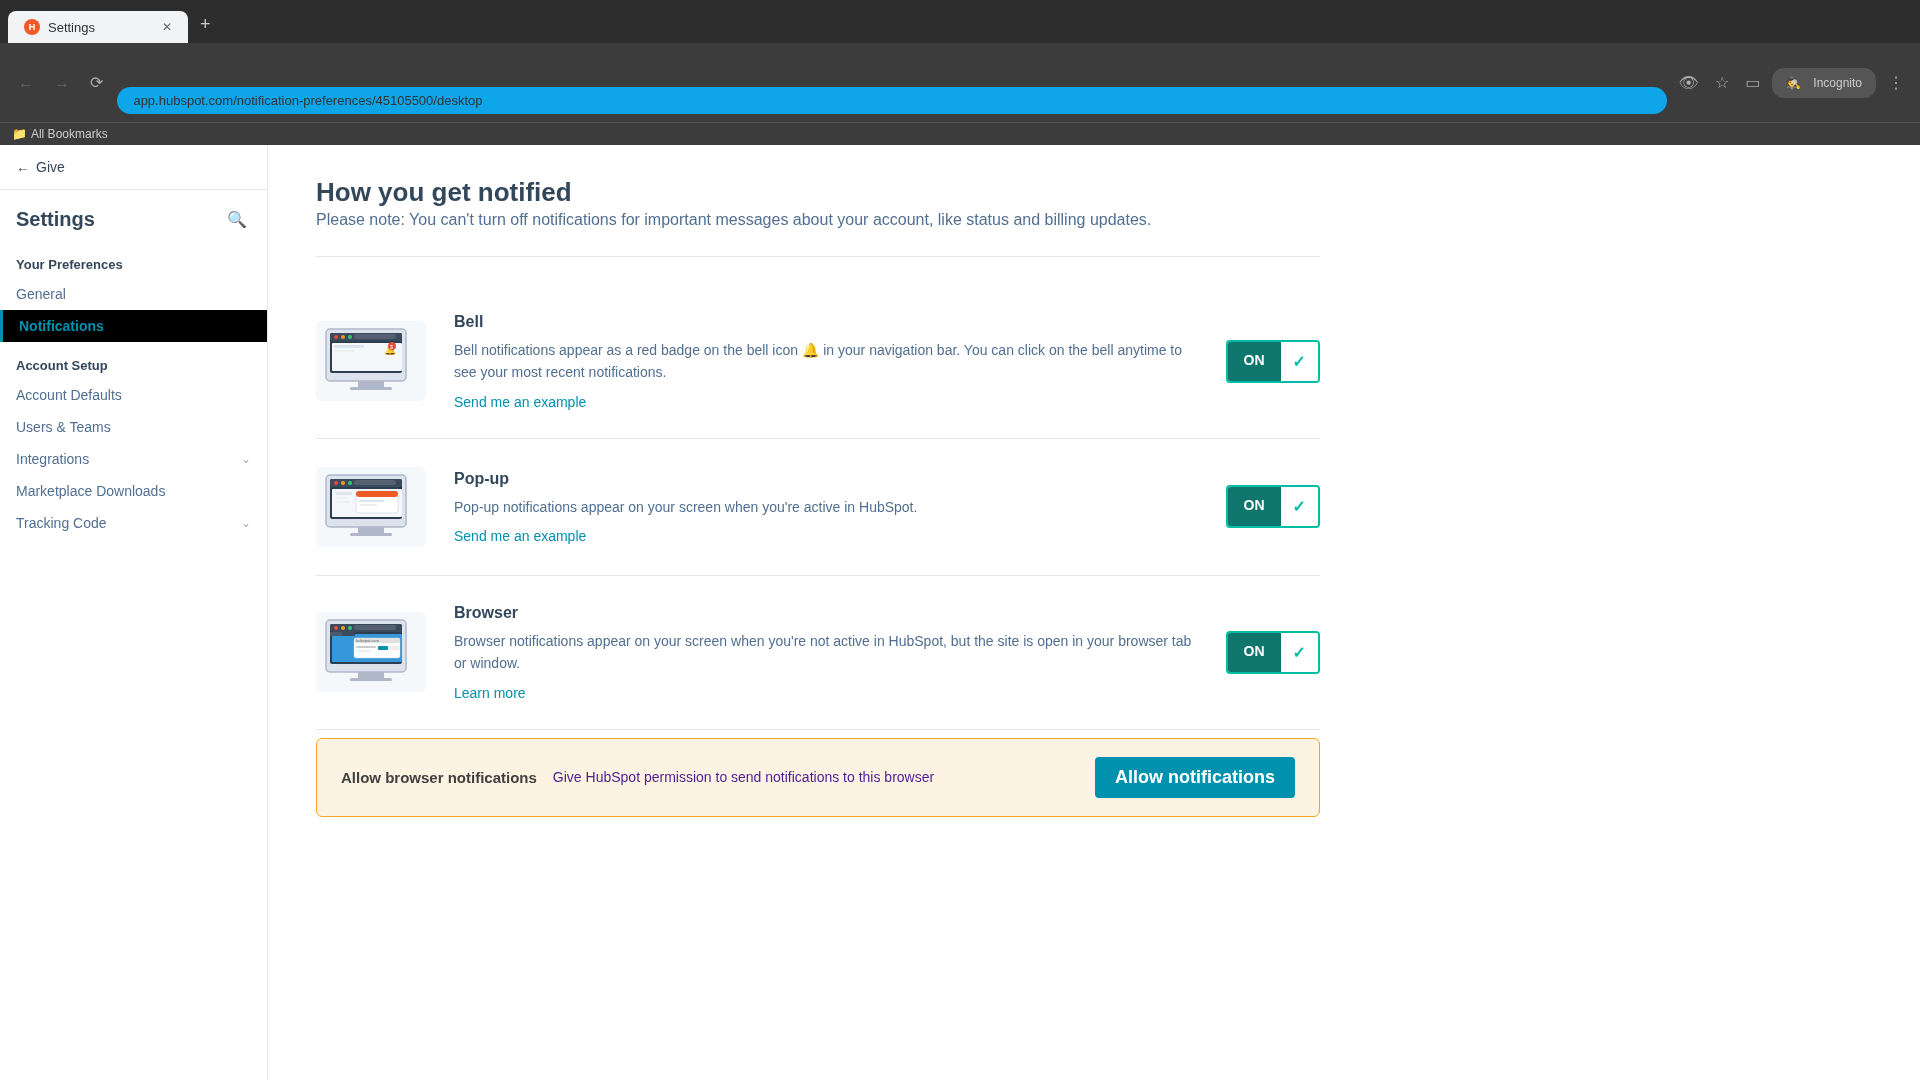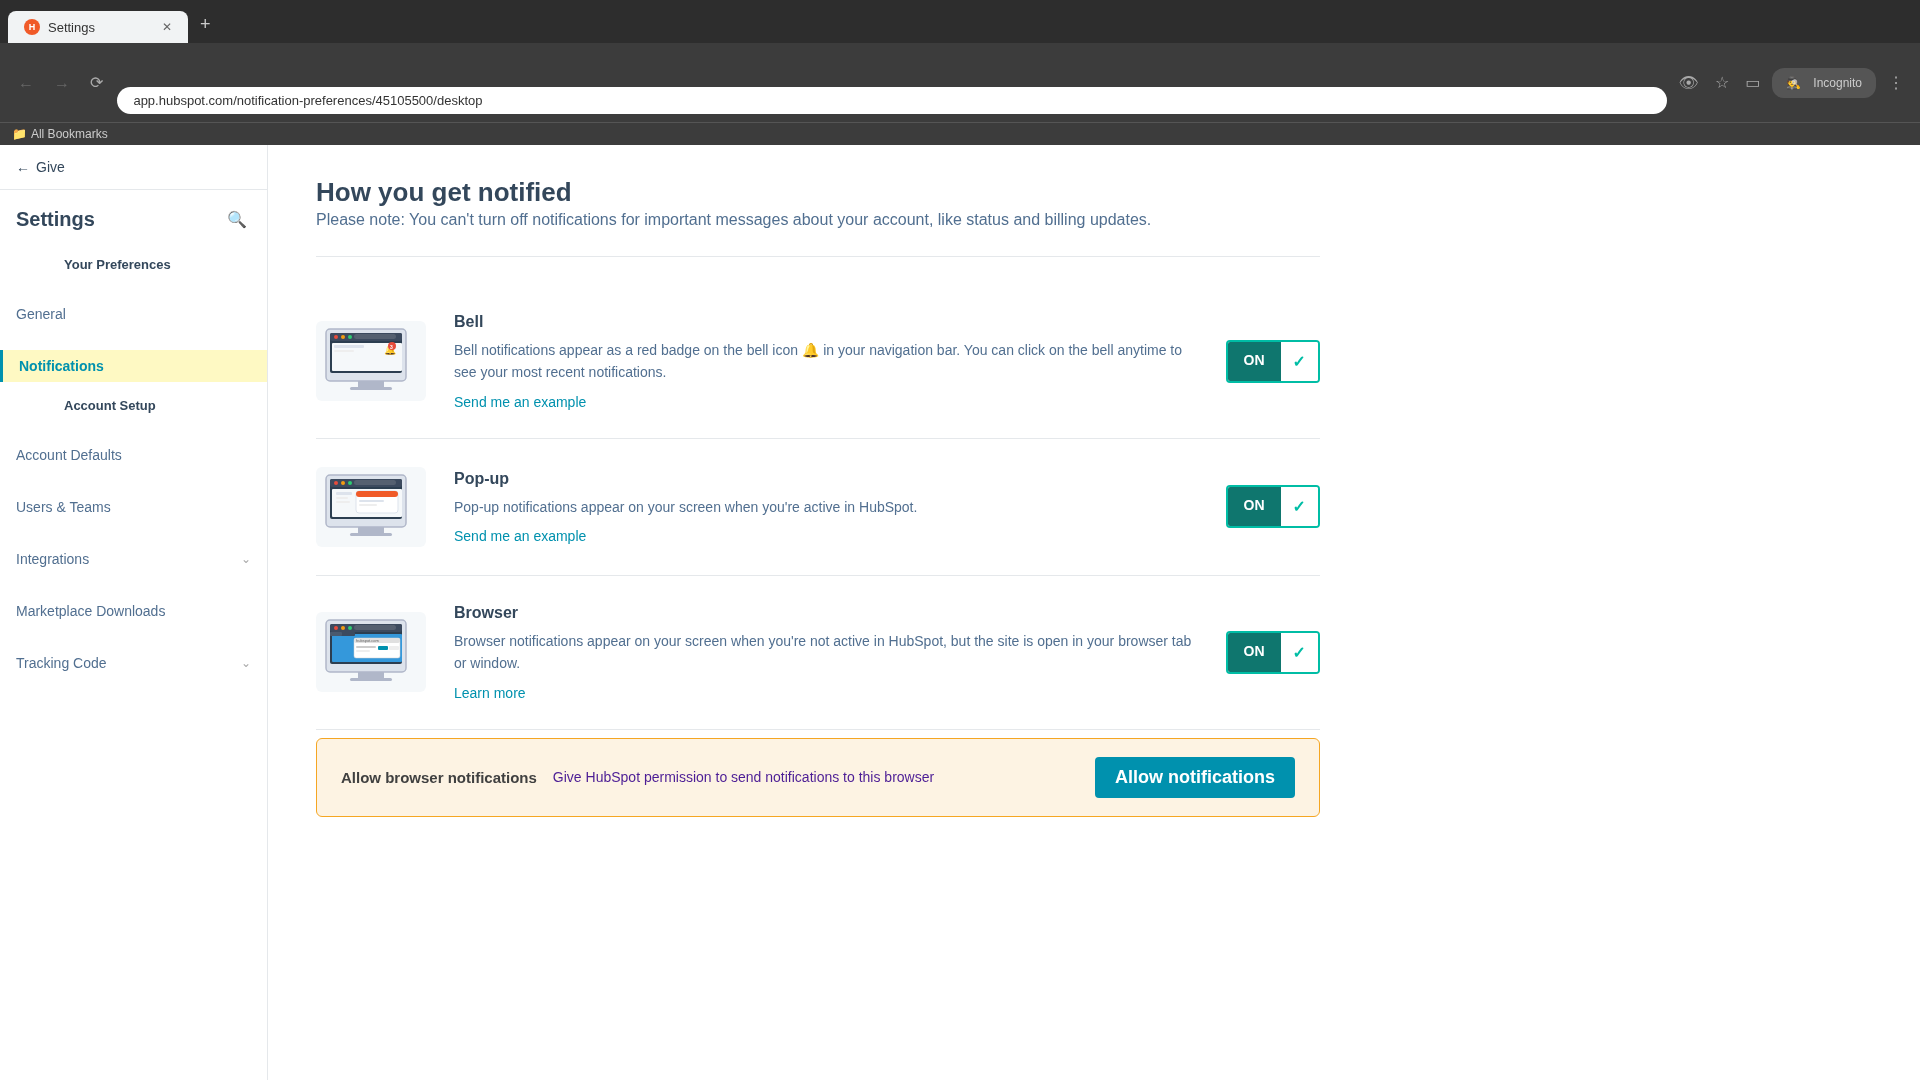--- a/index.html
+++ b/index.html
@@ -9,43 +9,43 @@
     .browser-chrome { background: #3c3c3c; width: 1920px; }
     .browser-tabs { display: flex; align-items: flex-end; padding: 6px 0 0 8px; background: #2d2d2d; }
     .browser-tab { display: flex; align-items: center; gap: 8px; background: #f1f3f4; padding: 8px 16px; border-radius: 8px 8px 0 0; min-width: 180px; font-size: 13px; color: #333; }
     .browser-tab .tab-favicon { width: 16px; height: 16px; background: #f05a28; border-radius: 50%; display: flex; align-items: center; justify-content: center; color: white; font-size: 9px; font-weight: bold; }
     .browser-tab .tab-close { margin-left: auto; cursor: pointer; color: #666; font-size: 12px; }
     .tab-new { background: transparent; border: none; color: #ccc; font-size: 18px; padding: 8px 12px; cursor: pointer; border-radius: 50%; }
 
     .browser-toolbar { display: flex; align-items: center; gap: 8px; padding: 8px 12px; background: #3c3c3c; }
     .nav-btn { background: none; border: none; color: #aaa; cursor: pointer; font-size: 16px; padding: 4px 6px; border-radius: 4px; }
     .nav-btn.disabled { color: #666; cursor: default; }
-    .address-bar { flex: 1; background: #ffffff; border: none; border-radius: 20px; padding: 6px 16px; font-size: 13px; color: #333; outline: none; margin-top: 36px; }
+    .address-bar { flex: 1; background: #0ea5e9; border: none; border-radius: 20px; padding: 6px 16px; font-size: 13px; color: #333; outline: none; margin-top: 36px; }
     .toolbar-right { display: flex; align-items: center; gap: 8px; color: #aaa; font-size: 16px; }
     .toolbar-right span { cursor: pointer; padding: 4px; border-radius: 4px; }
     .incognito-badge { background: #555; color: #ccc; padding: 4px 10px; border-radius: 12px; font-size: 12px; display: flex; align-items: center; gap: 4px; }
 
     .bookmarks-bar { background: #3c3c3c; padding: 4px 12px; font-size: 12px; color: #ccc; border-top: 1px solid #555; display: flex; align-items: center; gap: 4px; }
     .bookmarks-bar span { cursor: pointer; }
 
     
     .app-container { display: flex; width: 1920px; height: calc(1080px - 112px); overflow: hidden; }
 
     
     .sidebar { width: 268px; min-width: 268px; background: #fff; border-right: 1px solid #e5e8eb; overflow-y: auto; padding-bottom: 20px; }
 
     .back-btn { display: flex; align-items: center; gap: 6px; padding: 14px 16px; color: #33475b; cursor: pointer; font-size: 14px; border-bottom: 1px solid #e5e8eb; }
 
     .sidebar-header { display: flex; align-items: center; justify-content: space-between; padding: 16px 16px 8px; }
     .sidebar-title { font-size: 20px; font-weight: 700; color: #33475b; }
     .sidebar-search-btn { background: none; border: none; cursor: pointer; color: #516f90; font-size: 16px; padding: 4px; }
 
-    .sidebar-section-label { font-size: 13px; font-weight: 700; color: #33475b; padding: 16px 16px 6px; margin-left: 48px; }
-    .sidebar-item { padding: 8px 16px; cursor: pointer; font-size: 14px; color: #516f90; border-radius: 0; display: flex; align-items: center; justify-content: space-between; margin-top: 20px; }
-    .sidebar-item.active { background: #fef9c3; color: #0091ae; font-weight: 600; border-left: 3px solid #0091ae; }
+    .sidebar-section-label { font-size: 13px; font-weight: 700; color: #33475b; padding: 16px 16px 6px; }
+    .sidebar-item { padding: 8px 16px; cursor: pointer; font-size: 14px; color: #516f90; border-radius: 0; display: flex; align-items: center; justify-content: space-between; }
+    .sidebar-item.active { background: #000000; color: #0091ae; font-weight: 600; border-left: 3px solid #0091ae; }
     .sidebar-item .expand-icon { color: #aaa; font-size: 12px; }
 
     
     .main-content { flex: 1; overflow-y: auto; background: #fff; }
     .content-inner { max-width: 1100px; padding: 32px 48px; }
 
     .page-title { font-size: 26px; font-weight: 700; color: #33475b; }
     .page-note { font-size: 16px; color: #516f90; margin-bottom: 28px; line-height: 1.5; padding-bottom: 24px; border-bottom: 1px solid #e5e8eb; }
 
     

